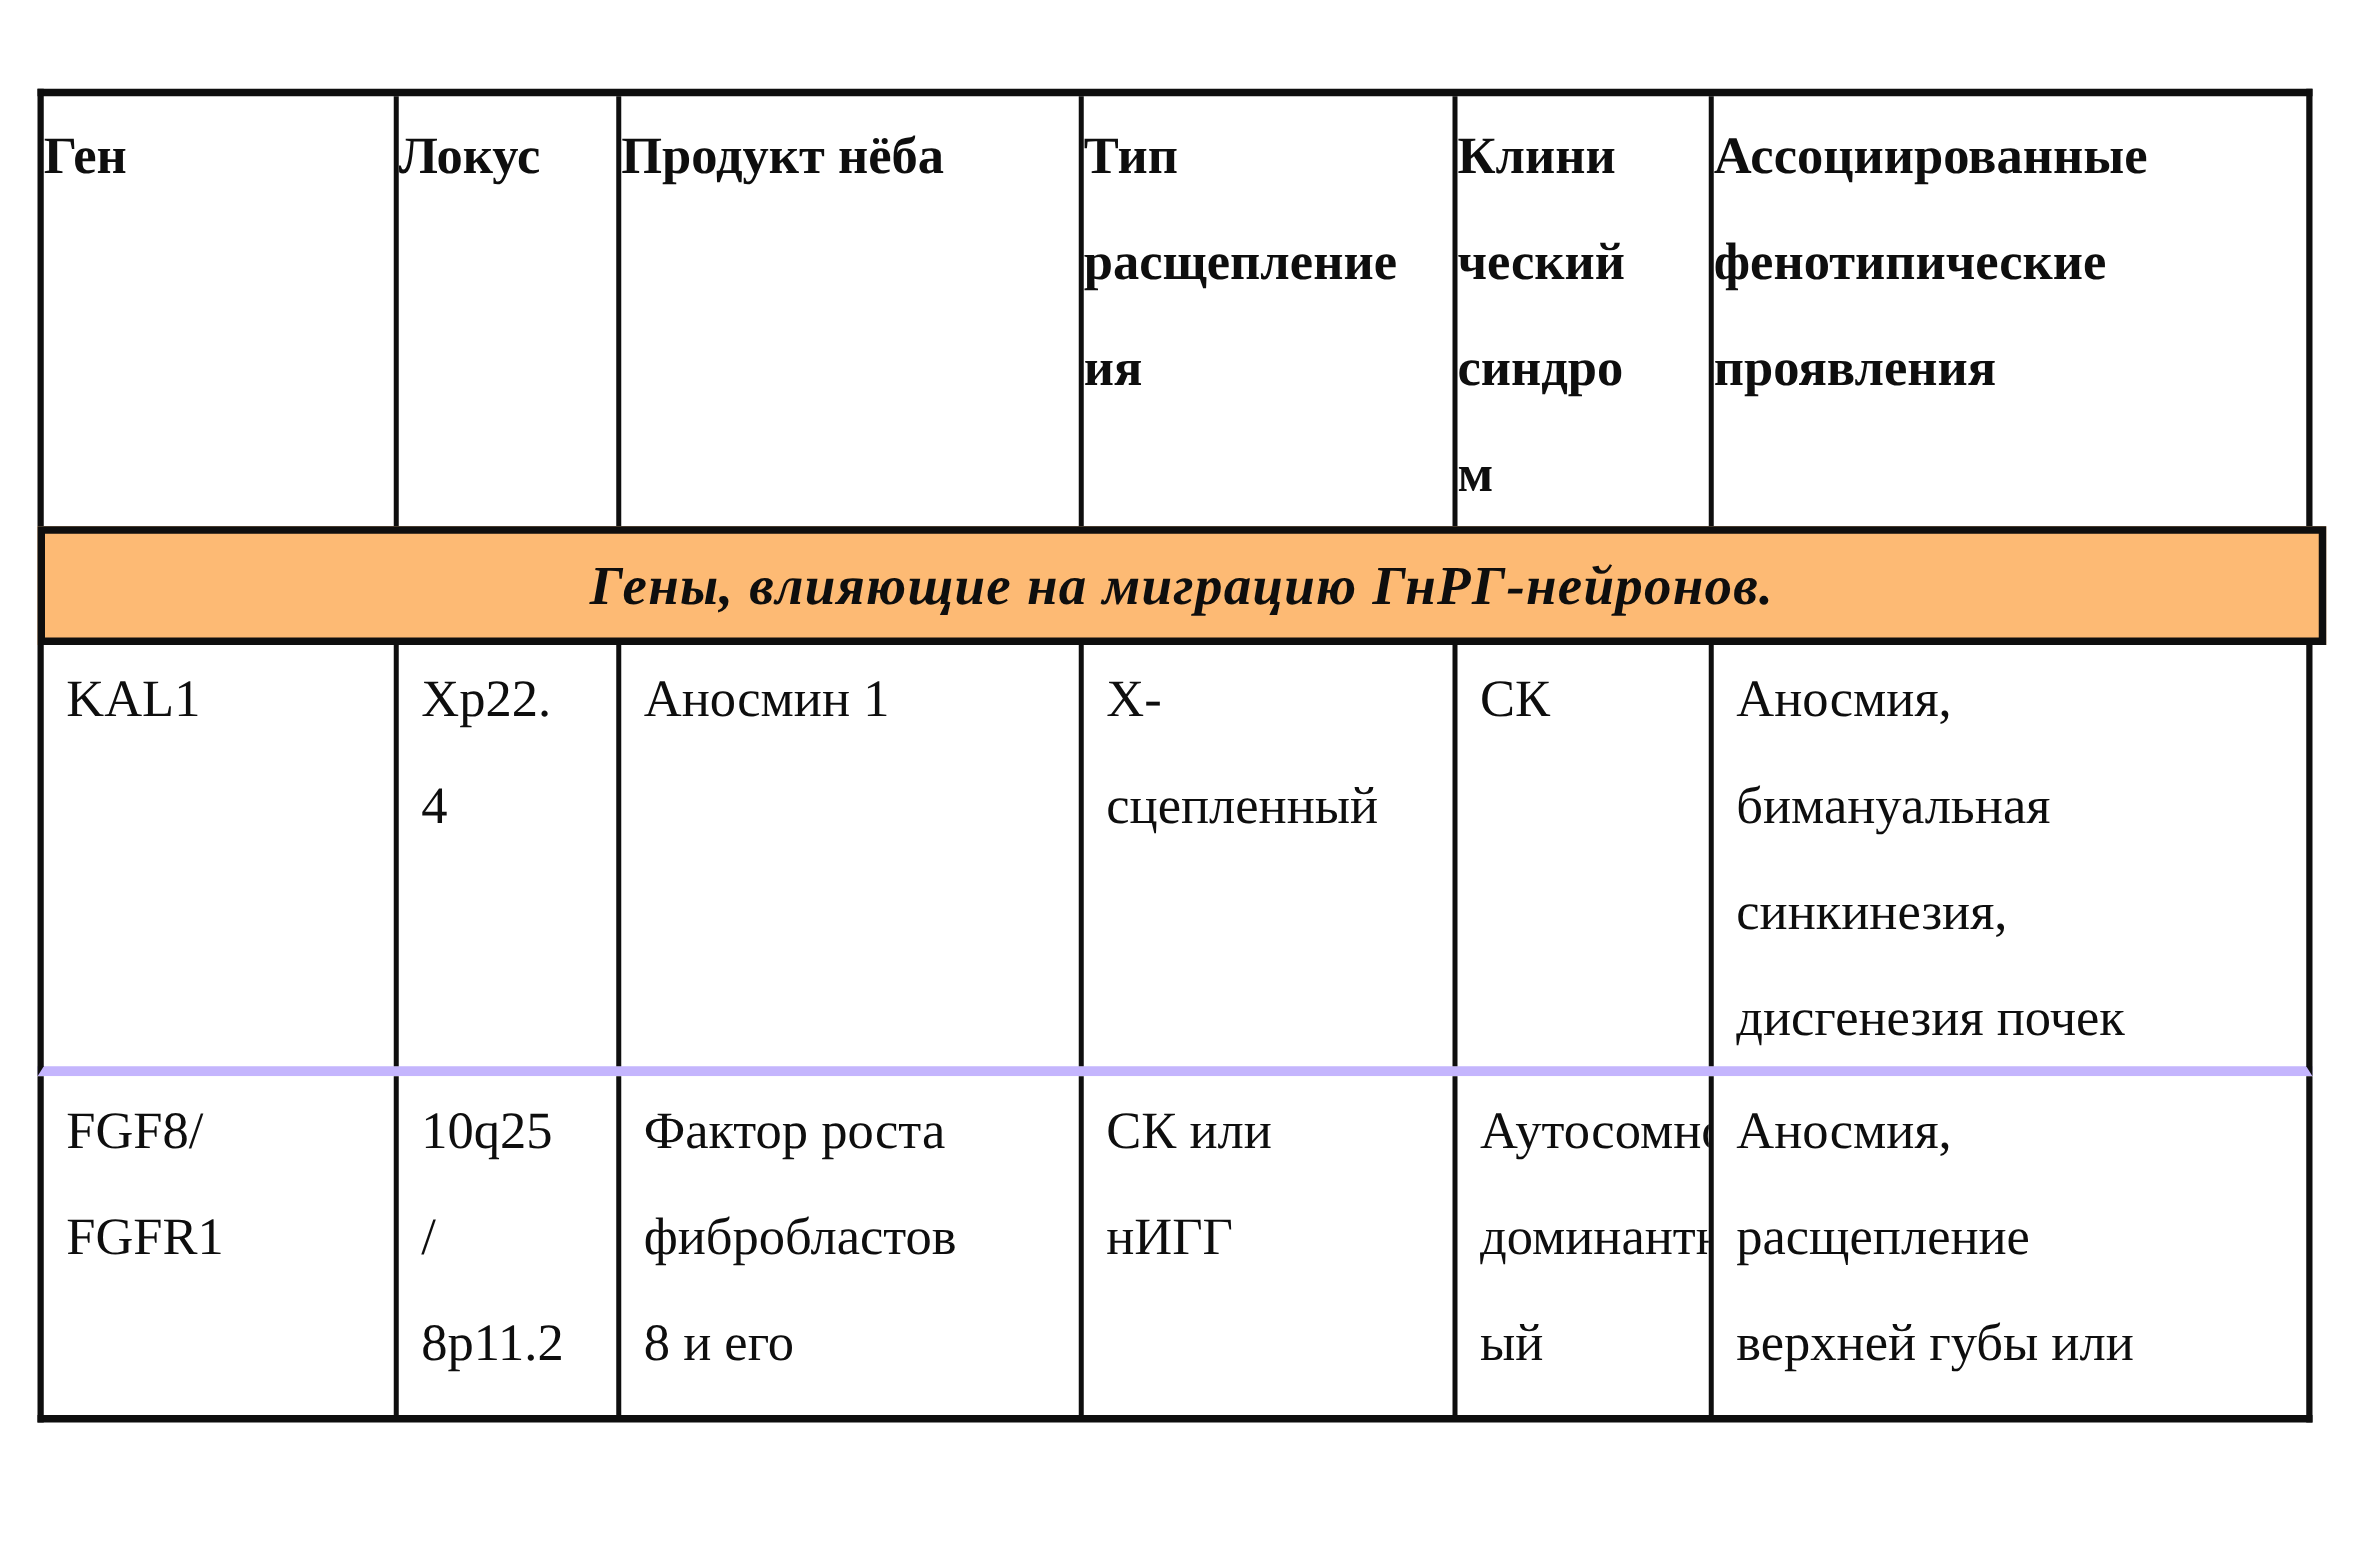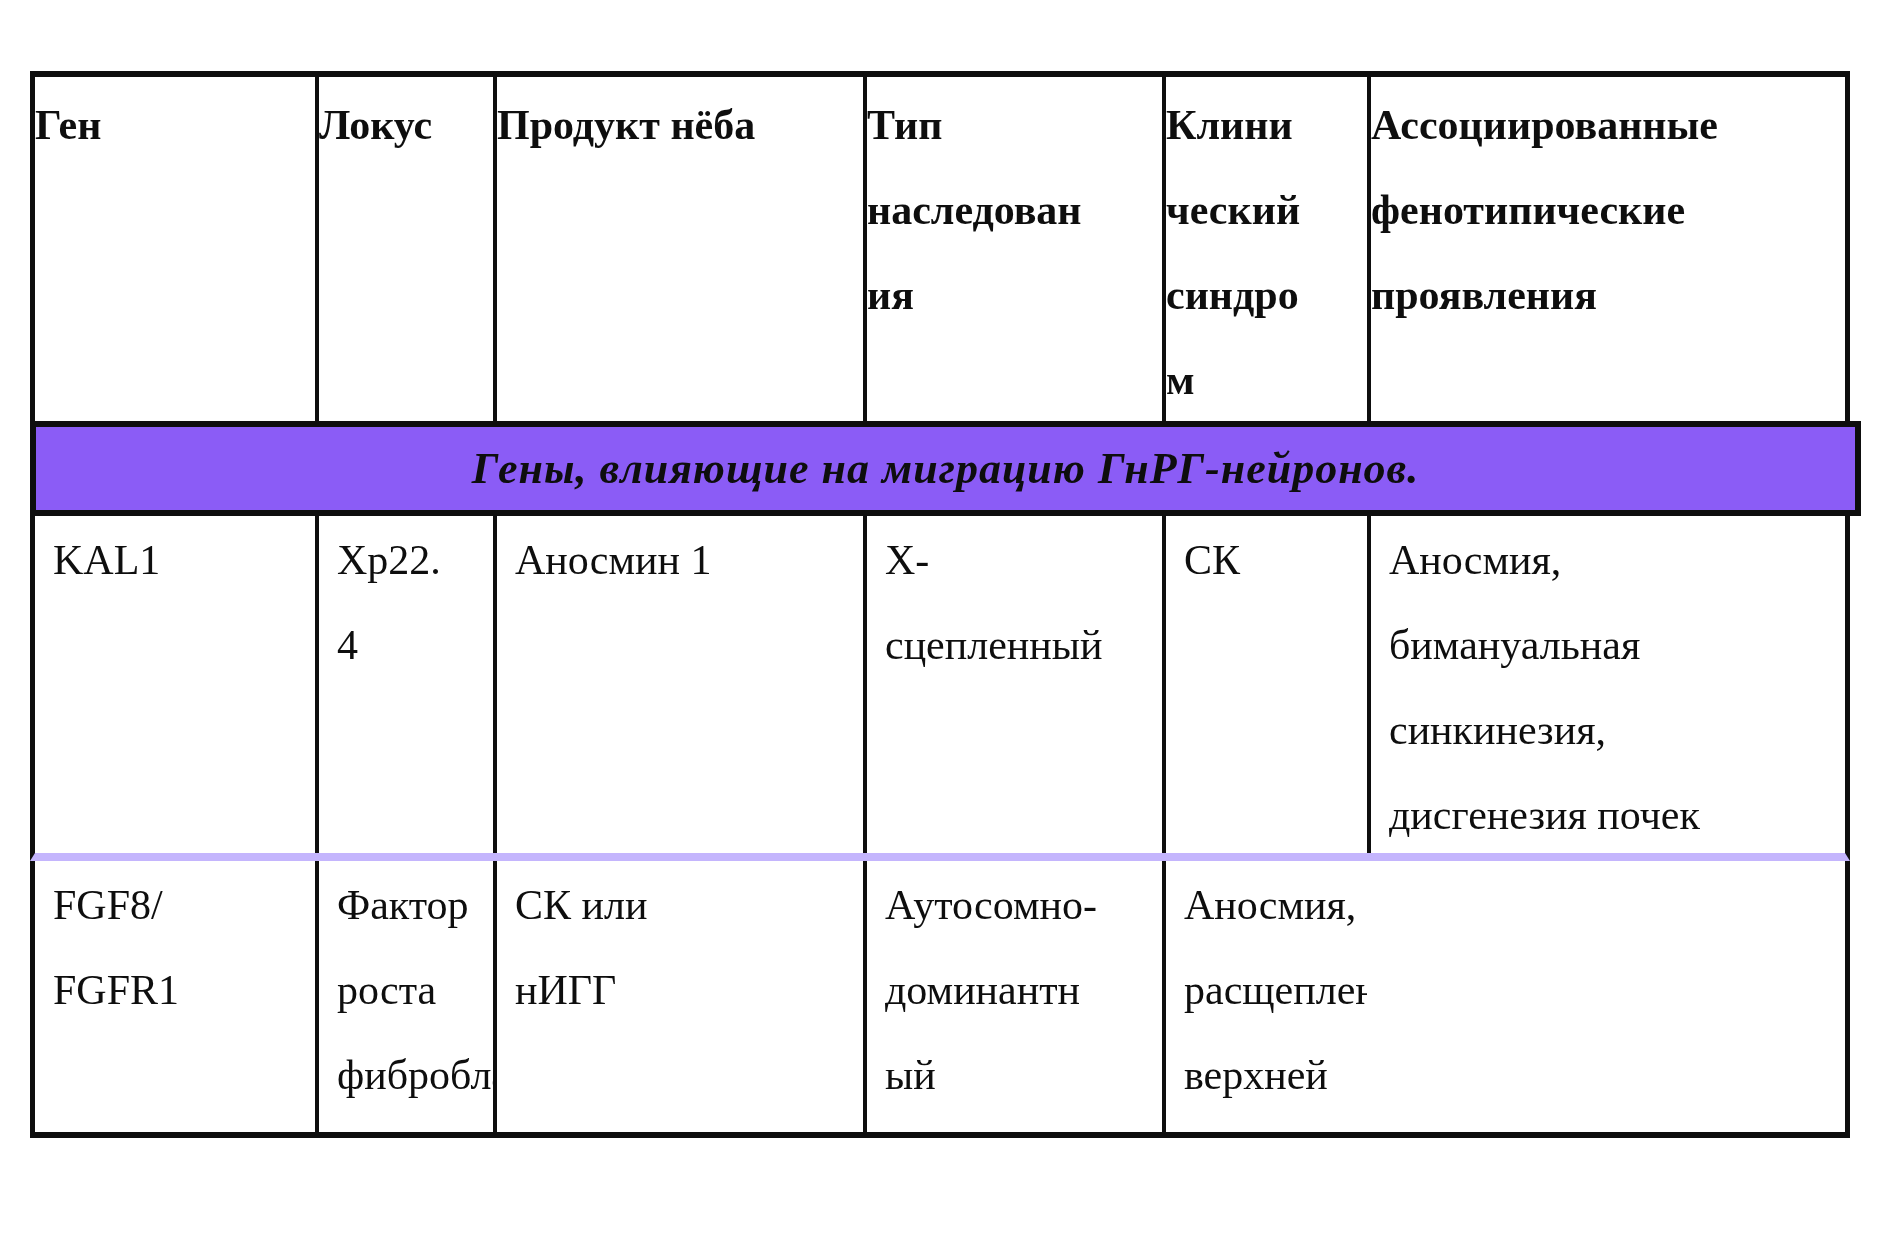--- a/index.html
+++ b/index.html
@@ -54,21 +54,21 @@
     white-space: pre-line;
   }
   .section-row {
     position: absolute;
     top: 350px;
     left: 0;
     width: 1831px;
     height: 95px;
     box-sizing: border-box;
     border: 6px solid #0e0e0e;
-    background: #8b5cf6;
+    background: #fdba74;
     display: flex;
     align-items: center;
     justify-content: center;
   }
   .section-row span {
     font-weight: bold;
     font-style: italic;
     font-size: 44px;
     letter-spacing: 1px;
     white-space: nowrap;
@@ -95,21 +95,21 @@
 <body>
 
 <div class="page">
   <div class="tbl">
 
     <div class="row header-row">
       <div class="hcell">Ген</div>
       <div class="hcell">Локус</div>
       <div class="hcell">Продукт нёба</div>
       <div class="hcell">Тип
-наследован
+расщепление
 ия</div>
       <div class="hcell">Клини
 ческий
 синдро
 м</div>
       <div class="hcell">Ассоциированные
 фенотипические
 проявления</div>
     </div>
 
@@ -127,20 +127,23 @@
       <div class="bcell">СК</div>
       <div class="bcell">Аносмия,
 бимануальная
 синкинезия,
 дисгенезия почек</div>
     </div>
 
     <div class="row body-row2">
       <div class="bcell">FGF8/
 FGFR1</div>
+      <div class="bcell">10q25
+/
+8p11.2</div>
       <div class="bcell">Фактор роста
 фибробластов
 8 и его
 рецептор</div>
       <div class="bcell">СК или
 нИГГ</div>
       <div class="bcell">Аутосомно-
 доминантн
 ый</div>
       <div class="bcell">Аносмия,

